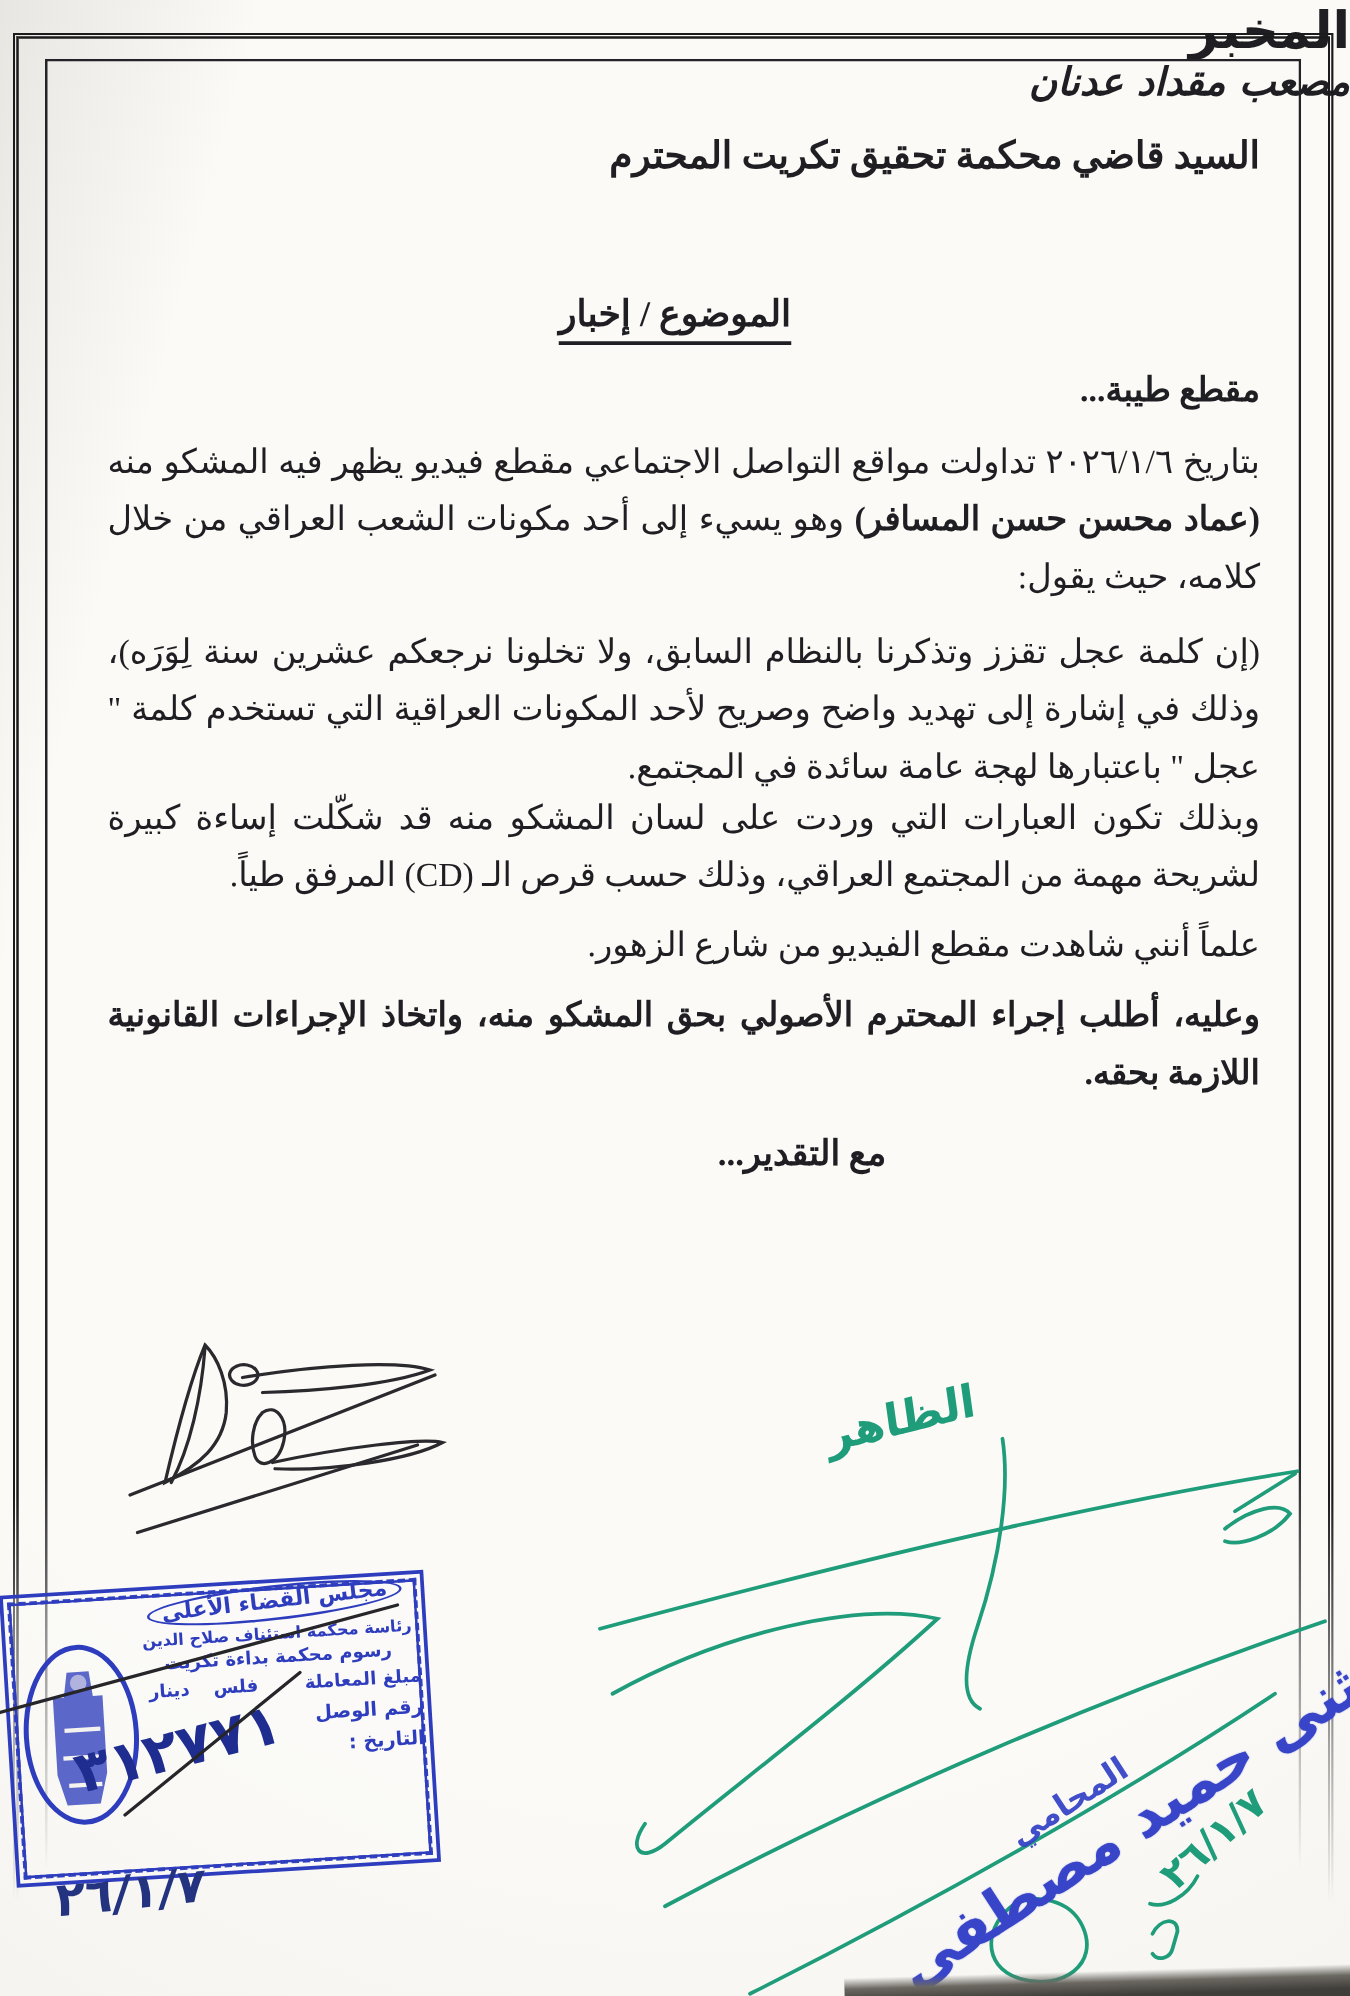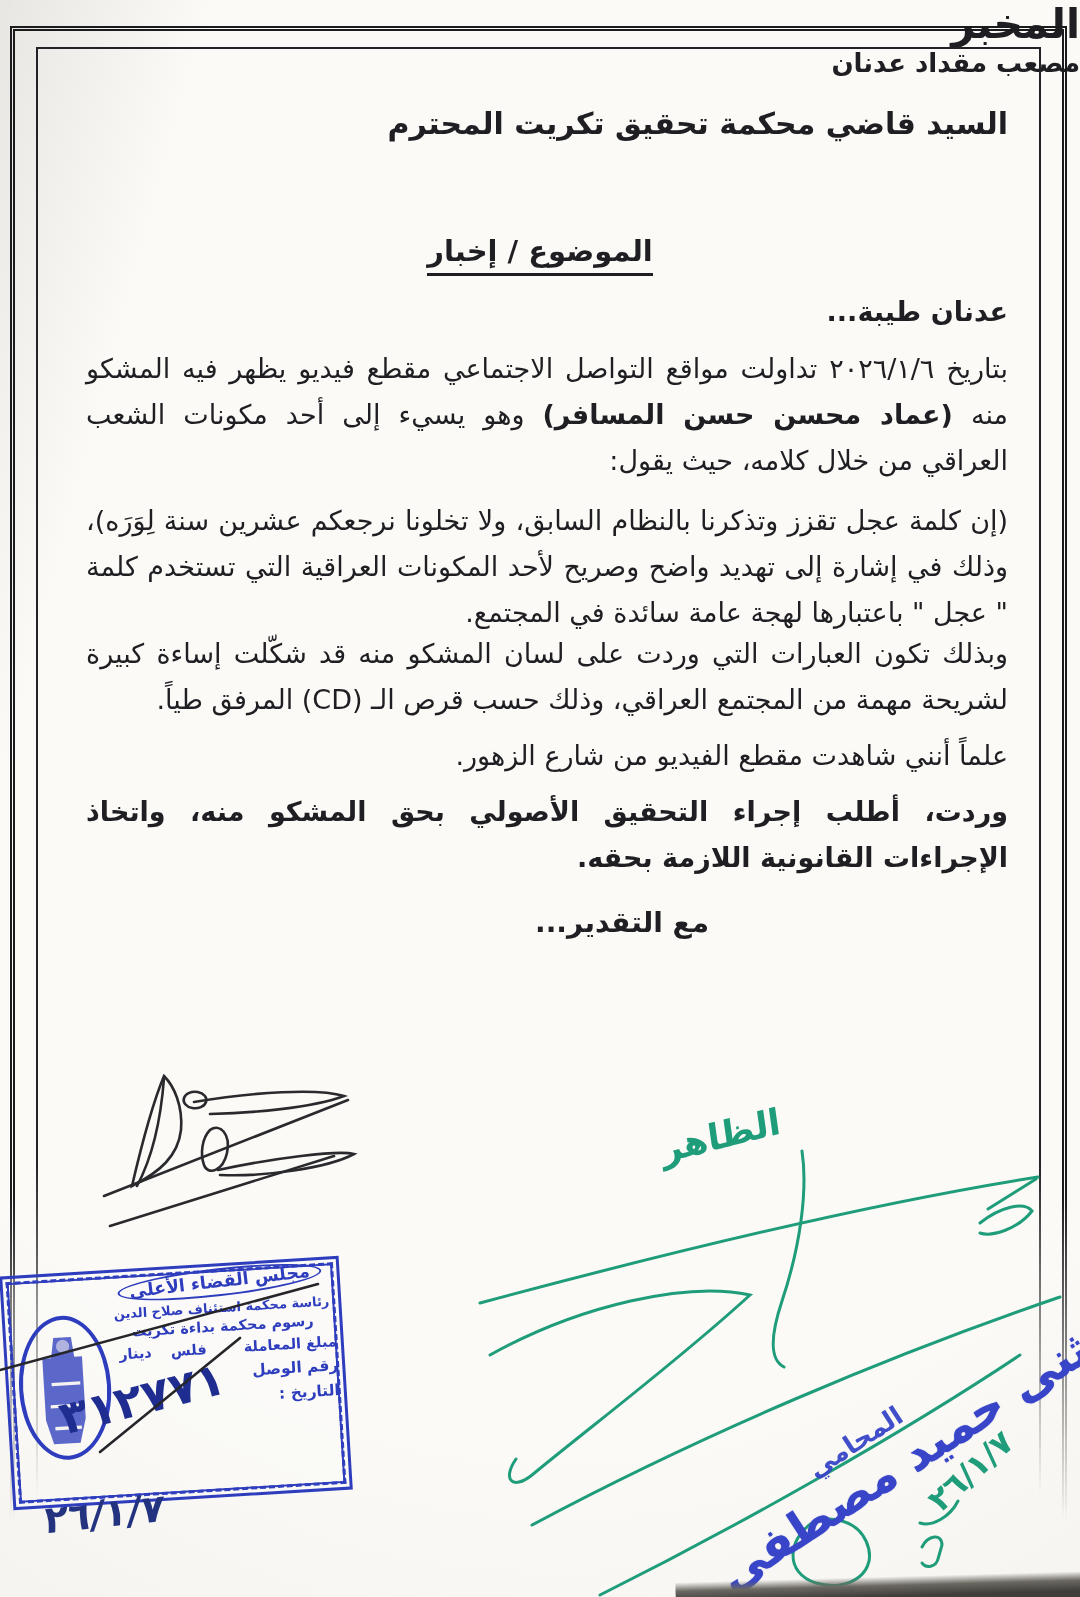--- a/index.html
+++ b/index.html
@@ -19,38 +19,38 @@
     border:5px double #1b1b1e; border-bottom:none;
     -webkit-mask-image:linear-gradient(to bottom,#000 76%,transparent 97%);
     mask-image:linear-gradient(to bottom,#000 76%,transparent 97%);
   }
   .frame-inner{
     position:absolute; left:36px; right:39px; top:47px; bottom:42px;
     border:2px solid #232327; border-bottom:none;
     -webkit-mask-image:linear-gradient(to bottom,#000 74%,transparent 96%);
     mask-image:linear-gradient(to bottom,#000 74%,transparent 96%);
   }
-  .blk{position:absolute; direction:rtl;}
+  .blk{position:absolute; direction:rtl;font-family:Liberation Serif, serif;}
   .t-header{top:106px; right:72px; left:72px; text-align:right;
     font-size:30px; font-weight:bold; letter-spacing:.5px;}
   .t-subject{top:234px; left:0; right:0; text-align:center;
     font-size:29px; font-weight:bold;}
   .t-subject span{border-bottom:3px solid #1f1f23; padding-bottom:5px;}
   .t-greet{top:296px; right:72px; font-size:27px; font-weight:bold;}
   .para{right:72px; left:86px; font-size:27px; line-height:46px;
     text-align:justify; text-align-last:right; text-justify:inter-word;}
   .p1{top:346px;}
   .p2{top:484px;margin-top:14px;}
   .p3{top:631px;}
   .p4{top:733px; text-align:right;}
   .p5{top:789px; font-weight:bold;}
   .t-closing{top:906px; right:371px; font-size:28px; font-weight:bold;}
   .b{font-weight:bold;}
   .t-role{left:222px; top:1158px; font-size:41px; font-weight:bold;}
-  .t-name{left:172px; top:1220px; font-size:26px; font-weight:bold;}
+  .t-name{left:172px; top:1220px; font-size:31px; font-weight:bold;font-style:italic;}
 
   
   .sig-black{position:absolute; left:92px; top:1038px; width:352px; height:202px;}
   .sig-black path{fill:none; stroke:#2a2a2e; stroke-width:2.6; stroke-linecap:round;}
 
   
   .fee-stamp{
     position:absolute; left:6px; top:1266px; width:334px; height:228px;
     transform:rotate(-3.5deg); color:#2e3dbd;
     border:3px solid #2e3dbd; background:rgba(255,255,255,.15);
@@ -105,31 +105,31 @@
 
   <div class="frame-outer"></div>
   <div class="frame-inner"></div>
 
   <div class="blk t-header">السيد قاضي محكمة تحقيق تكريت المحترم</div>
 
   <div class="blk t-subject">
     <span>الموضوع / إخبار</span>
   </div>
 
-  <div class="blk t-greet">عدنان طيبة...</div>
+  <div class="blk t-greet">مقطع طيبة...</div>
 
   <div class="blk para p1"><span>بتاريخ ٢٠٢٦/١/٦ تداولت مواقع التواصل الاجتماعي مقطع فيديو يظهر فيه المشكو منه </span><span class="b">(عماد محسن حسن المسافر)</span><span> وهو يسيء إلى أحد مكونات الشعب العراقي من خلال كلامه، حيث يقول:</span></div>
 
   <div class="blk para p2">(إن كلمة عجل تقزز وتذكرنا بالنظام السابق، ولا تخلونا نرجعكم عشرين سنة لِوَرَه)، وذلك في إشارة إلى تهديد واضح وصريح لأحد المكونات العراقية التي تستخدم كلمة " عجل " باعتبارها لهجة عامة سائدة في المجتمع.</div>
 
   <div class="blk para p4">علماً أنني شاهدت مقطع الفيديو من شارع الزهور.</div>
 
   <div class="blk para p3">وبذلك تكون العبارات التي وردت على لسان المشكو منه قد شكّلت إساءة كبيرة لشريحة مهمة من المجتمع العراقي، وذلك حسب قرص الـ (CD) المرفق طياً.</div>
 
-  <div class="blk para p5">وردت، أطلب إجراء التحقيق الأصولي بحق المشكو منه، واتخاذ الإجراءات القانونية اللازمة بحقه.</div>
+  <div class="blk para p5">وعليه، أطلب إجراء المحترم الأصولي بحق المشكو منه، واتخاذ الإجراءات القانونية اللازمة بحقه.</div>
 
   <div class="blk t-closing">مع التقدير...</div>
 
   <svg class="sig-black" viewBox="0 0 352 202">
     <path d="M72,38 C62,62 50,105 40,148 C68,134 86,118 89,92 C91,68 82,48 72,38 Z"></path>
     <path d="M72,40 C69,80 60,120 45,148"></path>
     <path d="M92,60 a11,8 0 1 0 22,4 a11,8 0 1 0 -22,-4"></path>
     <path d="M12,158 L256,62"></path>
     <path d="M102,64 C162,54 226,50 252,58 C220,70 160,75 118,76"></path>
     <path d="M118,92 c10,-7 21,4 17,23 c-4,18 -19,23 -23,12 c-4,-11 -2,-27 6,-35"></path>

